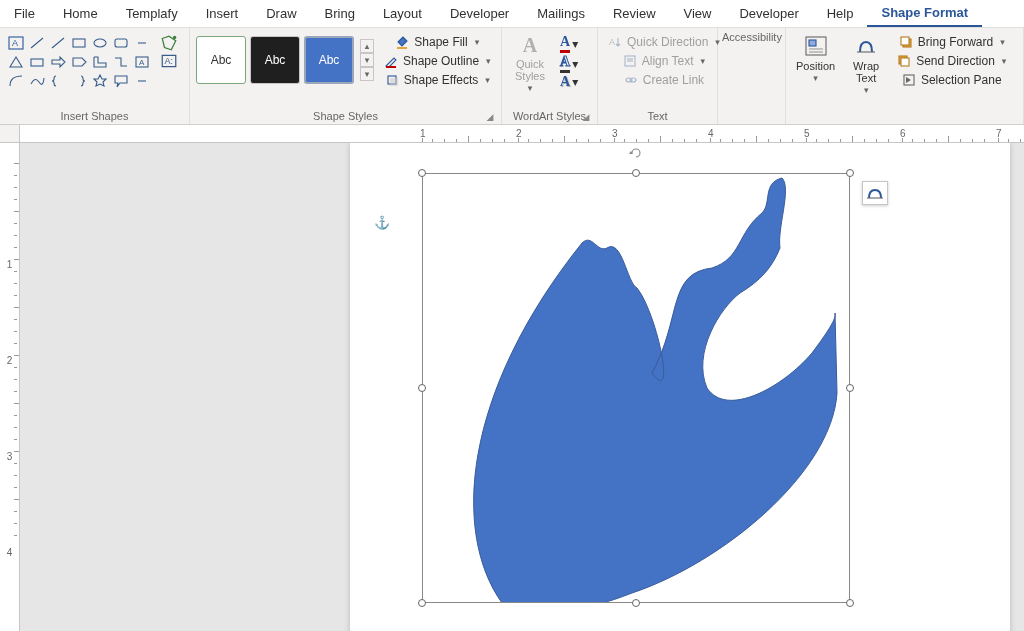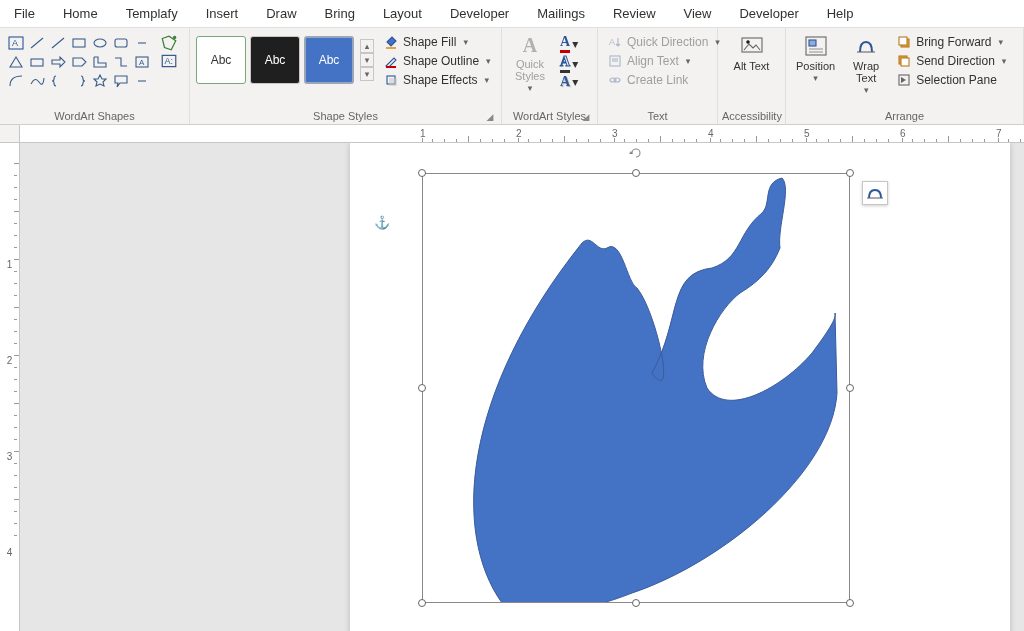--- a/index.html
+++ b/index.html
@@ -25,21 +25,21 @@
 .shape-side-btn { width: 18px; height: 18px; display:flex; align-items:center; justify-content:center; }
 
 
 .style-gallery { display: flex; align-items: center; gap: 4px; padding: 6px 2px; }
 .style-swatch { width: 50px; height: 48px; border: 1px solid #c8c6c4; border-radius: 3px; display:flex; align-items:center; justify-content:center; font-size:12px; }
 .style-swatch.sel { border: 2px solid #9aa7b8; }
 .style-spinner { display:flex; flex-direction:column; gap:0; margin-left:2px;}
 .style-spinner div { width:14px; height:14px; border:1px solid #c8c6c4; font-size:9px; display:flex;align-items:center;justify-content:center; color:#666;}
 
 .btn-row { display:flex; flex-direction: column; gap: 3px; padding: 4px 4px; }
-.btn-inline { display:flex; align-items:center; gap:5px; font-size:12px; color:#323130; white-space:nowrap; padding: 1px 2px; }
+.btn-inline { display:flex; align-items:center; gap:5px; font-size:12px; color:#323130; white-space:nowrap; padding: 1px 2px; justify-content: center; }
 .btn-inline .chev { font-size:9px; color:#666; margin-left:2px;}
 .btn-inline.disabled { color: #a19f9d; }
 .btn-inline svg { width:14px; height:14px; flex-shrink:0; }
 
 .big-btn { display:flex; flex-direction:column; align-items:center; justify-content:center; gap:2px; padding: 4px 6px; text-align:center; font-size:11px; line-height:1.1; }
 .big-btn svg { width:26px; height:24px; }
 .big-btn .chev { font-size:9px; color:#666; }
 
 .wa-col { display:flex; flex-direction:column; gap:1px; padding: 4px 2px; align-items:center;}
 .wa-col > div { display:flex; align-items:center; gap:2px;}
@@ -77,20 +77,21 @@
   <div class="tab">Insert</div>
   <div class="tab">Draw</div>
   <div class="tab">Bring</div>
   <div class="tab">Layout</div>
   <div class="tab">Developer</div>
   <div class="tab">Mailings</div>
   <div class="tab">Review</div>
   <div class="tab">View</div>
   <div class="tab">Developer</div>
   <div class="tab">Help</div>
+  <div class="tab active">Shape Format</div>
 </div>
 
 <div class="ribbon">
 
   <div class="group" style="width:190px">
     <div class="group-body">
       <div class="shape-grid">
         <div class="shape-cell">
             <svg viewBox="0 0 16 14">
               <rect x="1" y="1" width="14" height="12" style="stroke:#2b579a"></rect>
@@ -209,21 +210,21 @@
             </svg>
           </div>
         <div class="shape-side-btn">
             <svg viewBox="0 0 16 16">
               <rect x="2" y="3" width="12" height="10"></rect>
               <text x="4" y="11" font-size="8" style="stroke:none;fill:#385d8a">A:</text>
             </svg>
           </div>
       </div>
     </div>
-    <div class="group-label">WordArt Shapes</div>
+    <div class="group-label">Insert Shapes</div>
   </div>
 
   <div class="group" style="width:312px">
     <div class="group-body">
       <div class="style-gallery">
         <div class="style-swatch" style="background:#fff;color:#333;border-color:#7aa77a">Abc</div>
         <div class="style-swatch" style="background:#1f1f1f;color:#fff">Abc</div>
         <div class="style-swatch sel" style="background:#4472c4;color:#fff">Abc</div>
         <div class="style-spinner">
           <div>▴</div>
@@ -312,30 +313,20 @@
               <ellipse cx="9" cy="7" rx="3" ry="2"></ellipse>
             </svg>
           <span>Create Link</span>
         </div>
       </div>
     </div>
     <div class="group-label">Text</div>
   </div>
 
   <div class="group" style="width:68px">
-    <div class="group-body" style="justify-content:center">
-      <div class="big-btn">
-        <svg viewBox="0 0 26 24">
-            <rect x="3" y="4" width="20" height="14" style="stroke:#666"></rect>
-            <polyline points="5,16 10,10 14,14 17,11 21,16" style="stroke:#666"></polyline>
-            <circle cx="9" cy="8" r="1.5" style="stroke:#666"></circle>
-          </svg>
-        <span style="max-width:36px">Alt Text</span>
-      </div>
-    </div>
     <div class="group-label">Accessibility</div>
   </div>
 
   <div class="group" style="flex:1">
     <div class="group-body">
       <div class="big-btn">
         <svg viewBox="0 0 26 24">
             <rect x="3" y="3" width="20" height="18" style="stroke:#666"></rect>
             <rect x="6" y="6" width="7" height="6" style="fill:#8faadc;stroke:#2b579a"></rect>
             <line x1="6" y1="15" x2="20" y2="15" style="stroke:#999"></line>
@@ -371,21 +362,20 @@
         </div>
         <div class="btn-inline">
           <svg viewBox="0 0 14 14">
               <rect x="2" y="2" width="10" height="10" style="stroke:#666"></rect>
               <polygon points="4,4 9,7 4,10" style="fill:#666;stroke:none"></polygon>
             </svg>
           <span>Selection Pane</span>
         </div>
       </div>
     </div>
-    <div class="group-label">Arrange</div>
   </div>
 
 </div>
 
 <div class="corner-box"></div>
 
 <div class="ruler-h">
   <div class="ruler-h-inner" id="ruler-h-inner">
       <div class="ruler-tick-major" style="left: 60px;">1</div>
       <div style="position: absolute; bottom: 0px; width: 1px; height: 3px; background: rgb(153, 153, 153); left: 72px;"></div>

